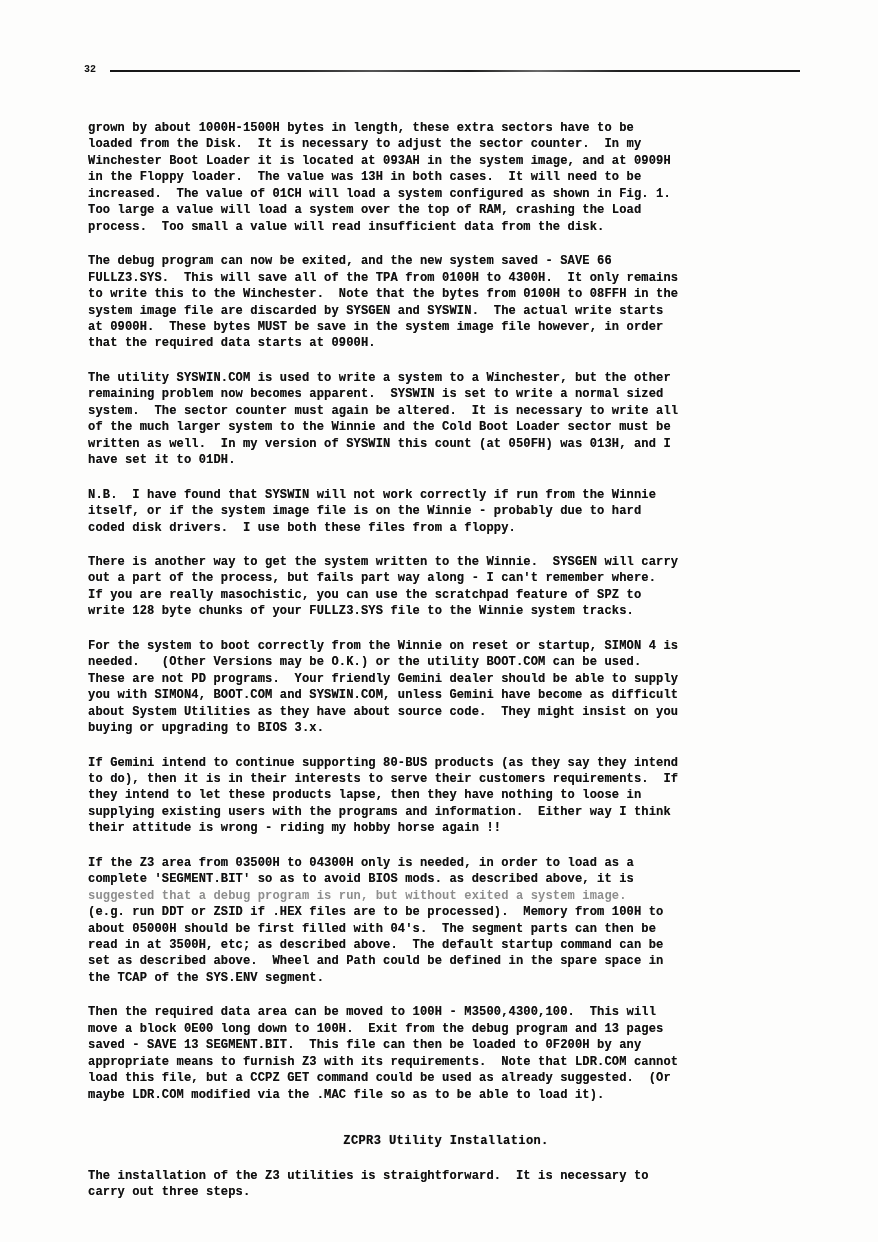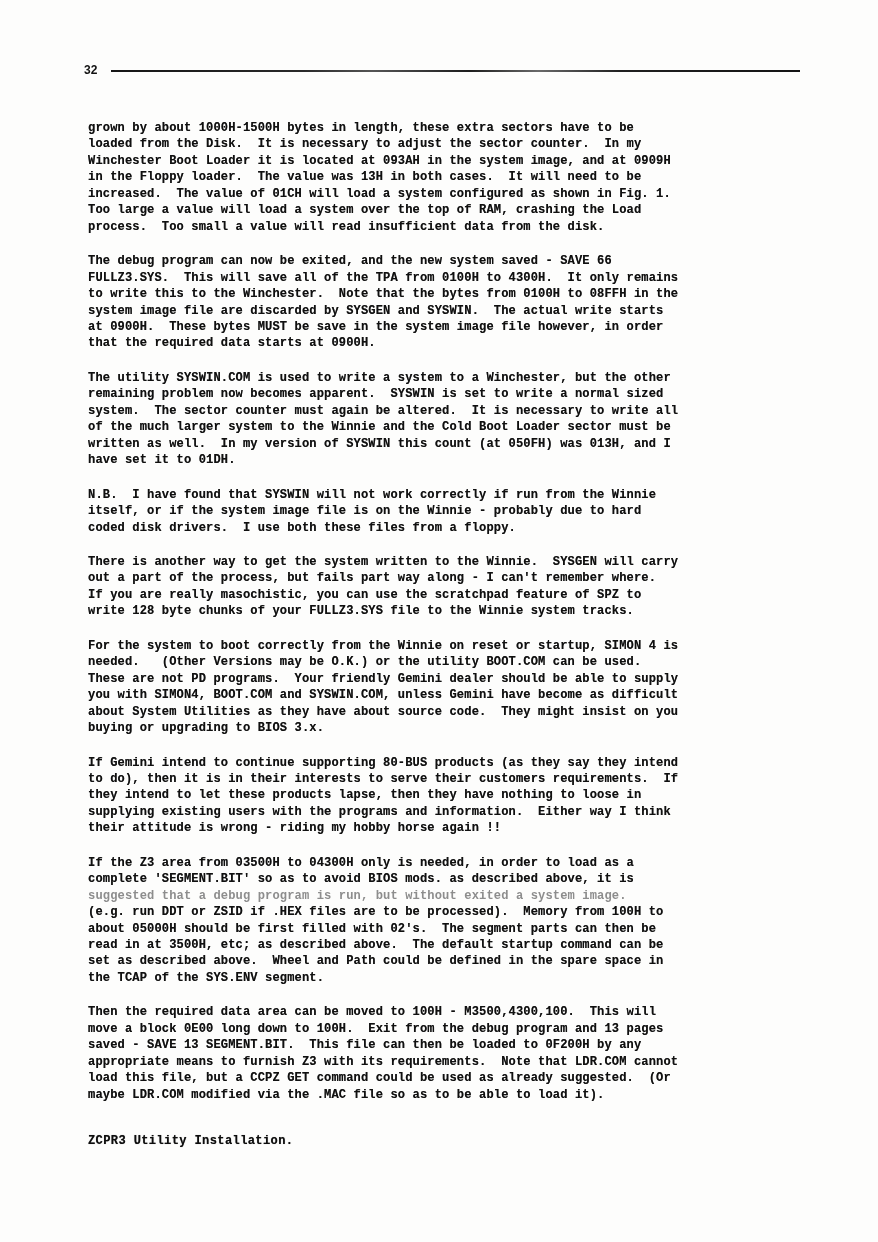--- a/index.html
+++ b/index.html
@@ -22,23 +22,23 @@
   .page-header {
     position: absolute;
     top: 60px;
     left: 84px;
     right: 78px;
     height: 22px;
     display: flex;
     align-items: center;
   }
   .folio {
-    font-family: Liberation Sans, sans-serif;
+    font-family: Liberation Mono, monospace;
     font-weight: bold;
-    font-size: 12px;
+    font-size: 10px;
     color: #111111;
     letter-spacing: 0px;
     line-height: 1;
     padding-bottom: 2px;
   }
   .header-rule {
     flex: 1 1 auto;
     height: 2px;
     margin-left: 14px;
     background: #1a1a1a;
@@ -77,20 +77,21 @@
   }
 
   h2.section-heading {
     margin: 0 0 18px 0;
     font-size: 12.1px;
     line-height: 16.45px;
     font-weight: bold;
     color: #0d0d0d;
     letter-spacing: 0.35px;
     text-shadow: 0 0 0.7px rgba(0,0,0,0.6);
+    text-align: center;
   }
 
   .heading-spacer {
     height: 12px;
   }
 </style>
 </head>
 <body>
 
 <div class="page-header">
@@ -141,30 +142,32 @@
   <p class="para">If Gemini intend to continue supporting 80-BUS products (as they say they intend
 to do), then it is in their interests to serve their customers requirements.  If
 they intend to let these products lapse, then they have nothing to loose in
 supplying existing users with the programs and information.  Either way I think
 their attitude is wrong - riding my hobby horse again !!</p>
 
   <p class="para"><span>If the Z3 area from 03500H to 04300H only is needed, in order to load as a</span>
 <span>complete 'SEGMENT.BIT' so as to avoid BIOS mods. as described above, it is</span>
 <span class="faded">suggested that a debug program is run, but without exited a system image.</span>
 <span>(e.g. run DDT or ZSID if .HEX files are to be processed).  Memory from 100H to</span>
-<span>about 05000H should be first filled with 02's.  The segment parts can then be</span>
+<span>about 05000H should be first filled with 04's.  The segment parts can then be</span>
 <span>read in at 3500H, etc; as described above.  The default startup command can be</span>
 <span>set as described above.  Wheel and Path could be defined in the spare space in</span>
 <span>the TCAP of the SYS.ENV segment.</span></p>
 
   <p class="para">Then the required data area can be moved to 100H - M3500,4300,100.  This will
 move a block 0E00 long down to 100H.  Exit from the debug program and 13 pages
 saved - SAVE 13 SEGMENT.BIT.  This file can then be loaded to 0F200H by any
 appropriate means to furnish Z3 with its requirements.  Note that LDR.COM cannot
 load this file, but a CCPZ GET command could be used as already suggested.  (Or
 maybe LDR.COM modified via the .MAC file so as to be able to load it).</p>
 
   <div class="heading-spacer"></div>
 
   <h2 class="section-heading">ZCPR3 Utility Installation.</h2>
 
+  <p class="para">The installation of the Z3 utilities is straightforward.  It is necessary to
+carry out three steps.</p>
 
 </div>
 
 </body></html>

